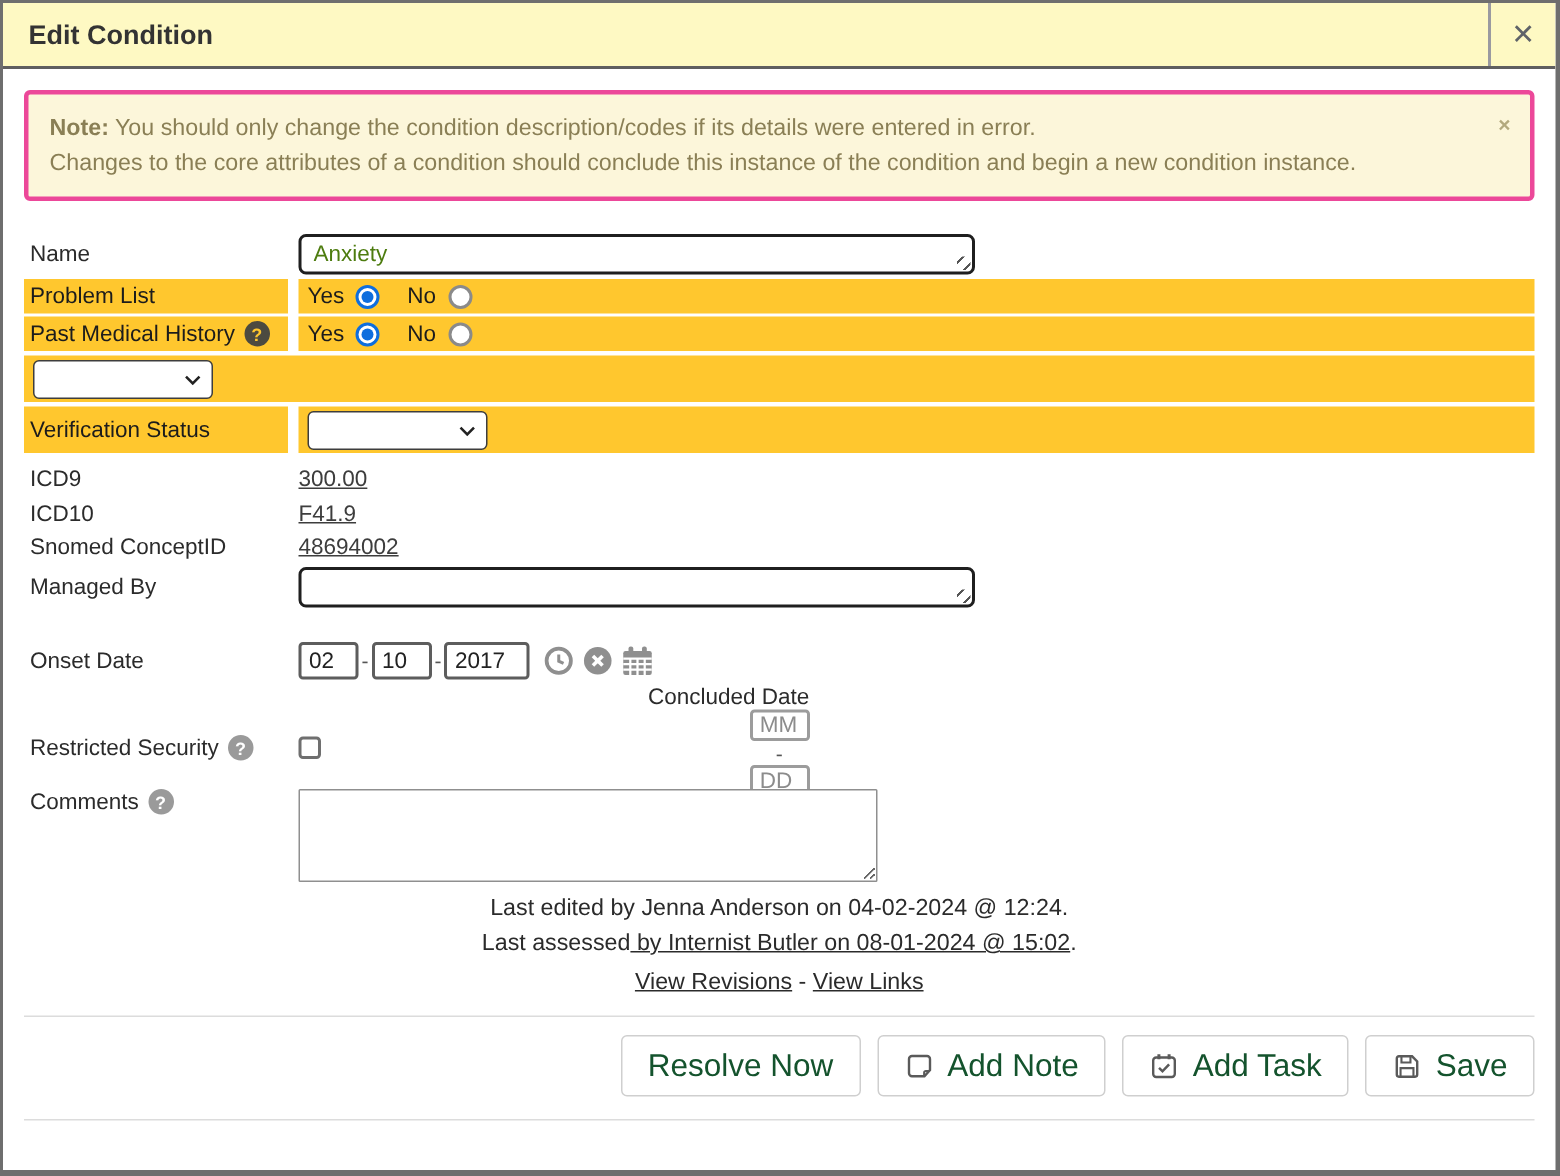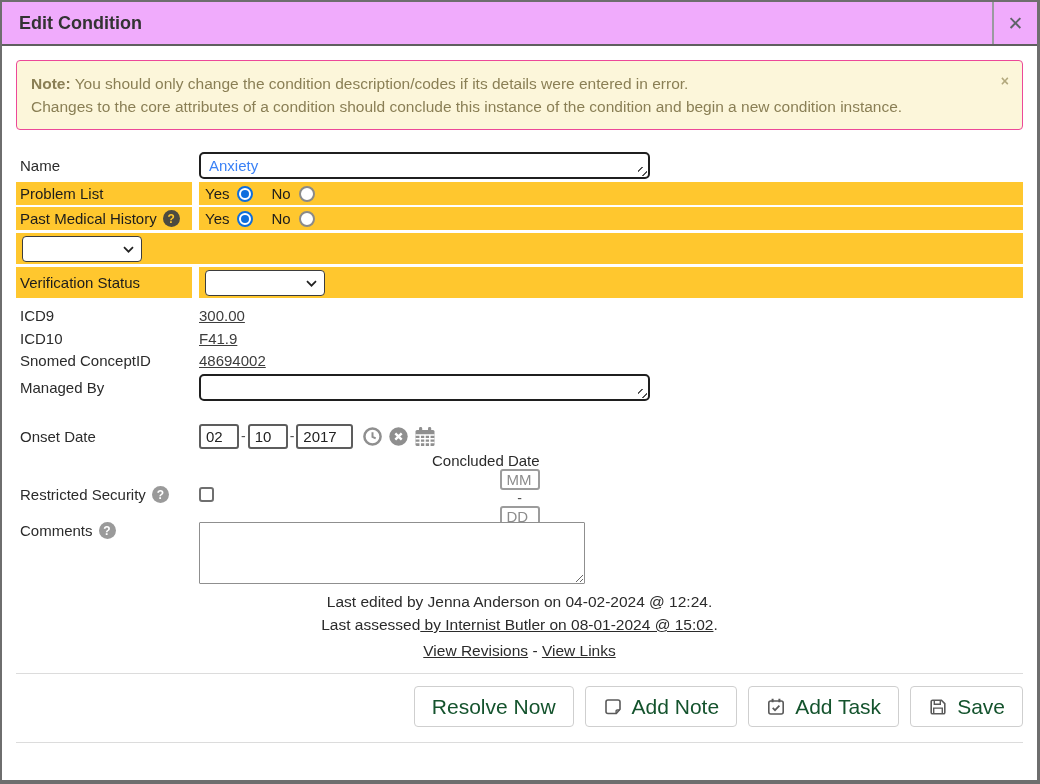--- a/index.html
+++ b/index.html
@@ -1,27 +1,27 @@
 <!DOCTYPE html>
 <html><head>
 <meta charset="utf-8">
 <style>
   html,body{margin:0;padding:0;background:#e8eef5;font-family:"Liberation Sans","DejaVu Sans",sans-serif;}
   *{box-sizing:border-box;}
   .modal{width:1040px;height:784px;background:#fff;border:2px solid #6e6e6e;border-bottom-width:4px;border-right-width:3px;position:relative;overflow:hidden;}
 
   
-  .hdr{height:44px;background:#f0abfc;border-bottom:2px solid #5f5f5f;display:flex;align-items:stretch;}
+  .hdr{height:44px;background:#fef9c3;border-bottom:2px solid #5f5f5f;display:flex;align-items:stretch;}
   .hdr-title{flex:1;display:flex;align-items:center;padding-left:17px;font-size:18px;font-weight:bold;color:#333;}
   .hdr-close{width:45px;border-left:2px solid #9a9aa0;display:flex;align-items:center;justify-content:center;font-size:19px;font-weight:bold;color:#5f6368;cursor:pointer;}
 
   .body{padding:14px 14px 0 14px;}
 
   
-  .note{position:relative;background:#fcf6da;border:1px solid #ec4899;border-radius:4px;padding:11px 40px 11px 14px;color:#8a7f55;font-size:15.5px;line-height:23px;margin-bottom:21px;}
+  .note{position:relative;background:#fcf6da;border:3px solid #ec4899;border-radius:4px;padding:11px 40px 11px 14px;color:#8a7f55;font-size:15.5px;line-height:23px;margin-bottom:21px;}
   .note b{font-weight:bold;}
   .note-x{position:absolute;top:9px;right:13px;color:#b3a97e;font-weight:bold;font-size:14px;cursor:pointer;}
 
   
   .row{display:flex;align-items:center;}
   .lbl{width:183px;flex:none;font-size:15px;color:#2b2b2b;padding-left:4px;display:flex;align-items:center;gap:6px;}
   .r-name{height:28px;margin-bottom:3px;}
   .r-icd{height:23px;}
   .r-icd2{height:22px;}
   .r-sno{height:23px;}
@@ -47,21 +47,21 @@
   .radio.off{border:2px solid #8a8a8a;background:#fff;}
   .yn{margin:0 8px 0 0;}
   .yn2{margin:0 8px 0 18px;}
 
   
   .help{width:17px;height:17px;border-radius:50%;background:#9a9a9a;color:#fff;font-size:12px;font-weight:bold;display:inline-flex;align-items:center;justify-content:center;flex:none;}
   .help.dark{background:#4c4a40;color:#ffc72e;}
 
   
   .input-wrap{position:relative;display:inline-block;}
-  .txt{height:27px;border:2px solid #1f1f1f;border-radius:5px;font-size:15px;color:#3b82f6;padding:0 8px;font-family:inherit;background:#fff;}
+  .txt{height:27px;border:2px solid #1f1f1f;border-radius:5px;font-size:15px;color:#4d7c0f;padding:0 8px;font-family:inherit;background:#fff;}
   .txt.w-name{width:451px;}
   .corner{position:absolute;right:3px;bottom:3px;width:9px;height:9px;background:repeating-linear-gradient(135deg,transparent 0 2.5px,#555 2.5px 4px,transparent 4px 6.5px);pointer-events:none;}
 
   
   .sel-wrap{position:relative;display:inline-block;}
   .sel{width:120px;height:26px;border:1.5px solid #3d3d3d;border-radius:4px;background:#fff;appearance:none;-webkit-appearance:none;padding:0 24px 0 6px;font-size:14px;font-family:inherit;color:#222;}
   .sel-chevron{position:absolute;right:8px;top:50%;transform:translateY(-42%);pointer-events:none;}
 
   
   .code-link{color:#3d3d3d;font-size:15px;text-decoration:underline;cursor:pointer;}

